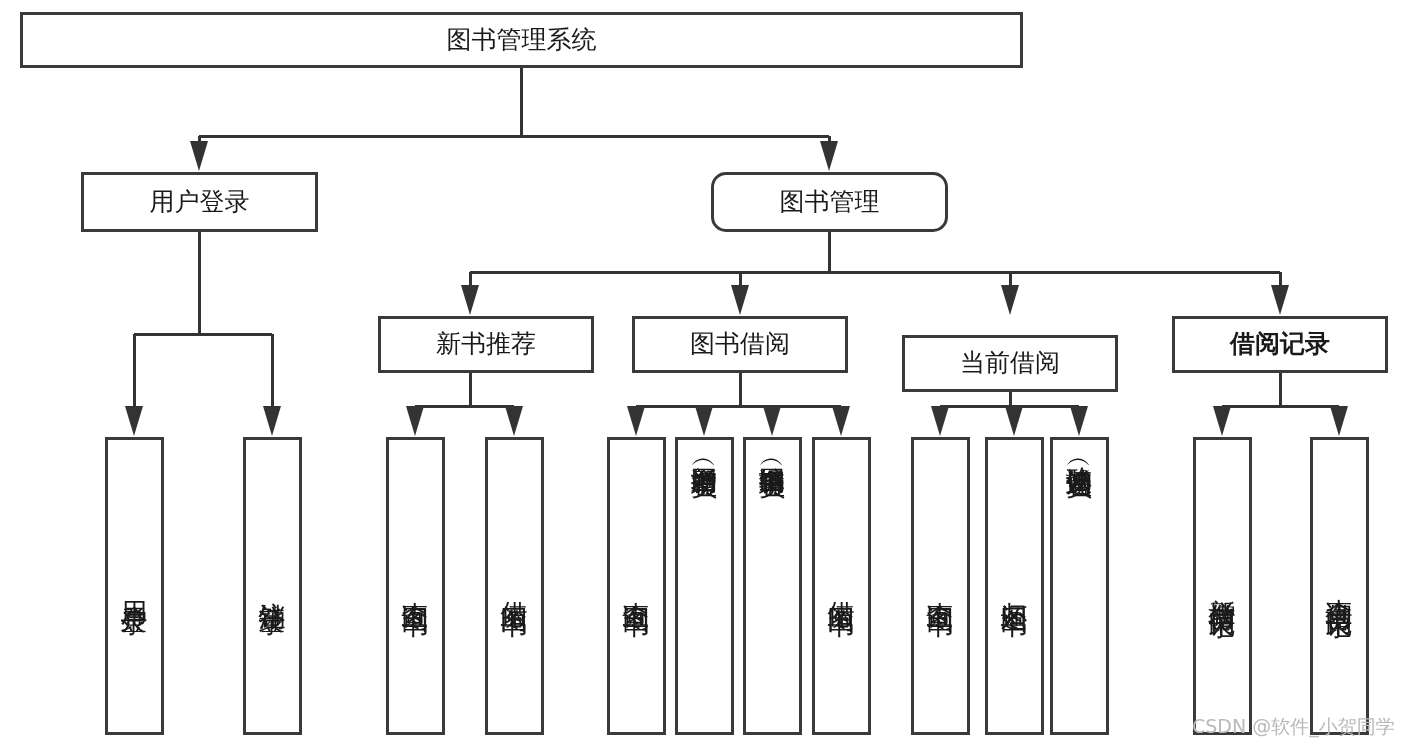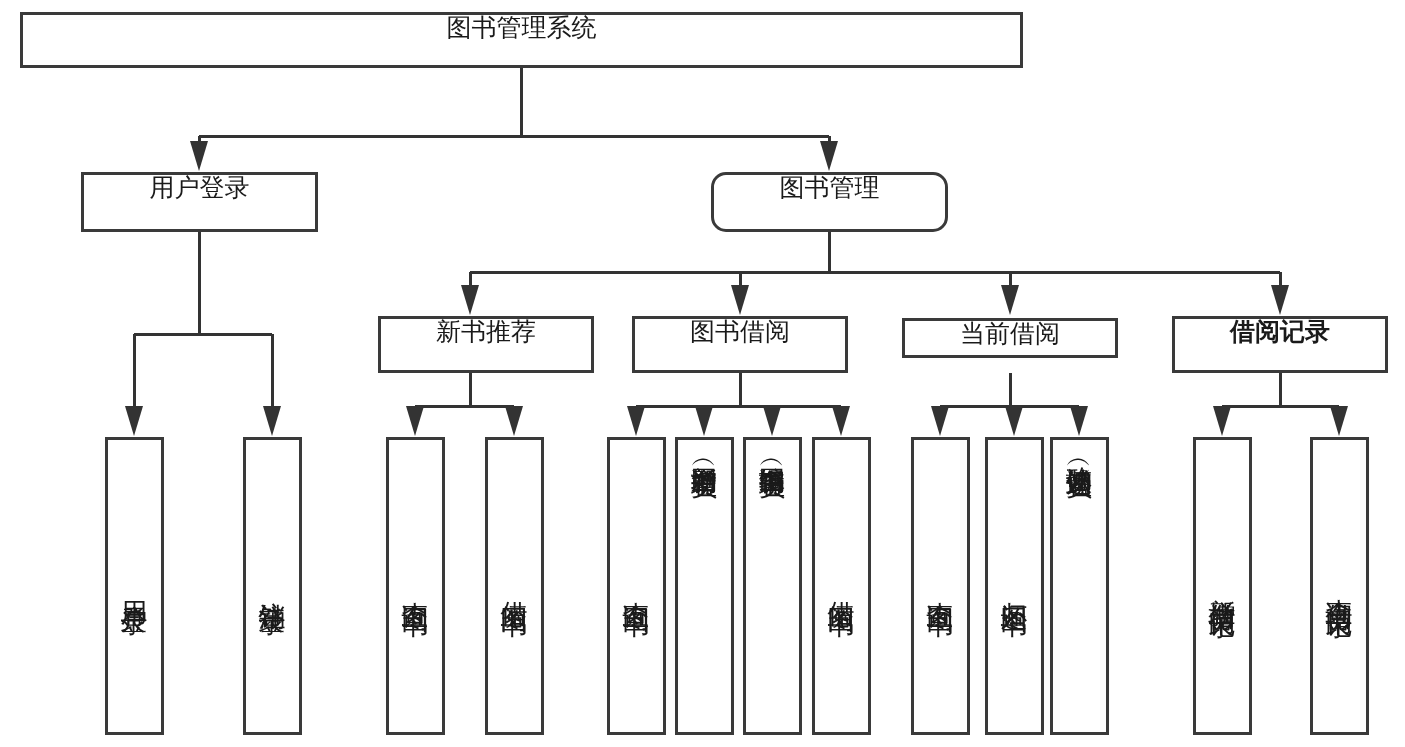--- a/index.html
+++ b/index.html
@@ -23,21 +23,21 @@
     top: 0;
     width: 1405px;
     height: 747px;
   }
   .node {
     position: absolute;
     box-sizing: border-box;
     background: #ffffff;
     border: 3px solid #3a3a3a;
     display: flex;
-    align-items: flex-start;
+    align-items: center;
     justify-content: center;
     overflow: hidden;
   }
   .node-label {
     color: #1a1a1a;
     text-align: center;
     line-height: 1.05;
     white-space: nowrap;
   }
   .node.horizontal .node-label {
@@ -159,21 +159,21 @@
       </div>
       <div class="node horizontal" style="left: 711px; top: 172px; width: 237px; height: 60px; border-radius: 15px;">
         <span class="node-label">图书管理</span>
       </div>
       <div class="node horizontal" style="left: 362px; top: 316px; width: 216px; height: 57px; margin-left: 16px;">
         <span class="node-label">新书推荐</span>
       </div>
       <div class="node horizontal" style="left: 632px; top: 316px; width: 216px; height: 57px;">
         <span class="node-label">图书借阅</span>
       </div>
-      <div class="node horizontal" style="left: 902px; top: 318px; width: 216px; height: 40px;">
+      <div class="node horizontal" style="left: 902px; top: 335px; width: 216px; height: 57px;">
         <span class="node-label">当前借阅</span>
       </div>
       <div class="node horizontal" style="left: 1172px; top: 316px; width: 216px; height: 57px; font-weight: bold;">
         <span class="node-label">借阅记录</span>
       </div>
       <div class="node vertical mid-text" style="left: 105px; top: 437px; width: 59px; height: 298px;">
         <span class="node-label">用户登录</span>
       </div>
       <div class="node vertical mid-text" style="left: 243px; top: 437px; width: 59px; height: 298px;">
         <span class="node-label">注销登录</span>
@@ -206,14 +206,15 @@
         <span class="node-label">确认归还（管理员）</span>
       </div>
       <div class="node vertical mid-text" style="left: 1193px; top: 437px; width: 59px; height: 298px;">
         <span class="node-label">新增借阅记录</span>
       </div>
       <div class="node vertical mid-text" style="left: 1310px; top: 437px; width: 59px; height: 298px;">
         <span class="node-label">查询借阅记录</span>
       </div>
     </div>
 
+  <div id="watermark">CSDN @软件_小贺同学</div>
 
 </div>
 
 </body></html>

